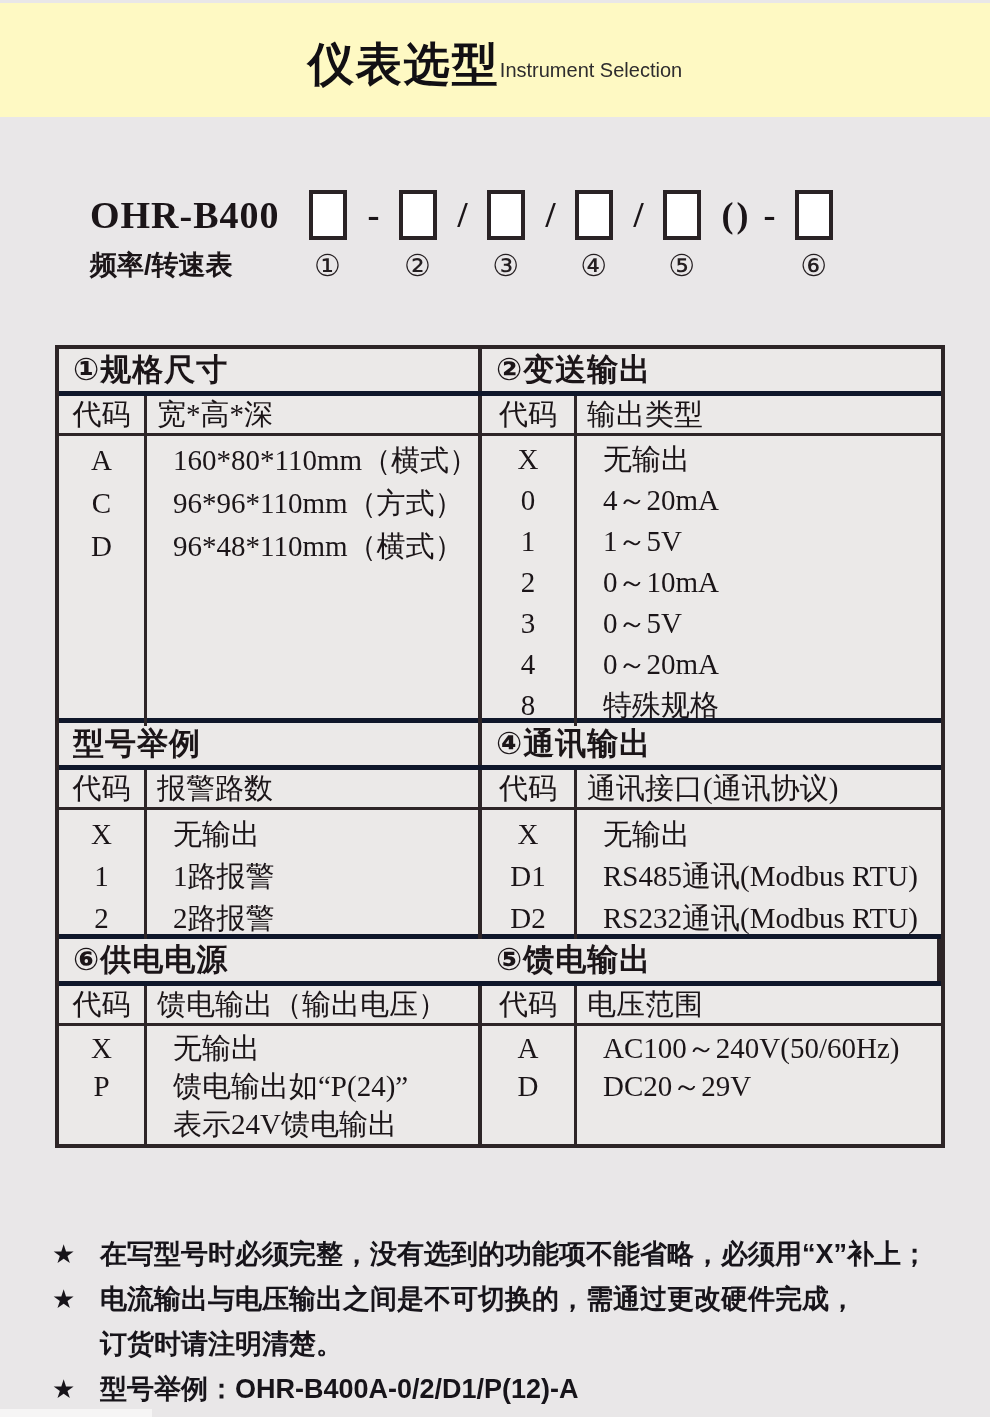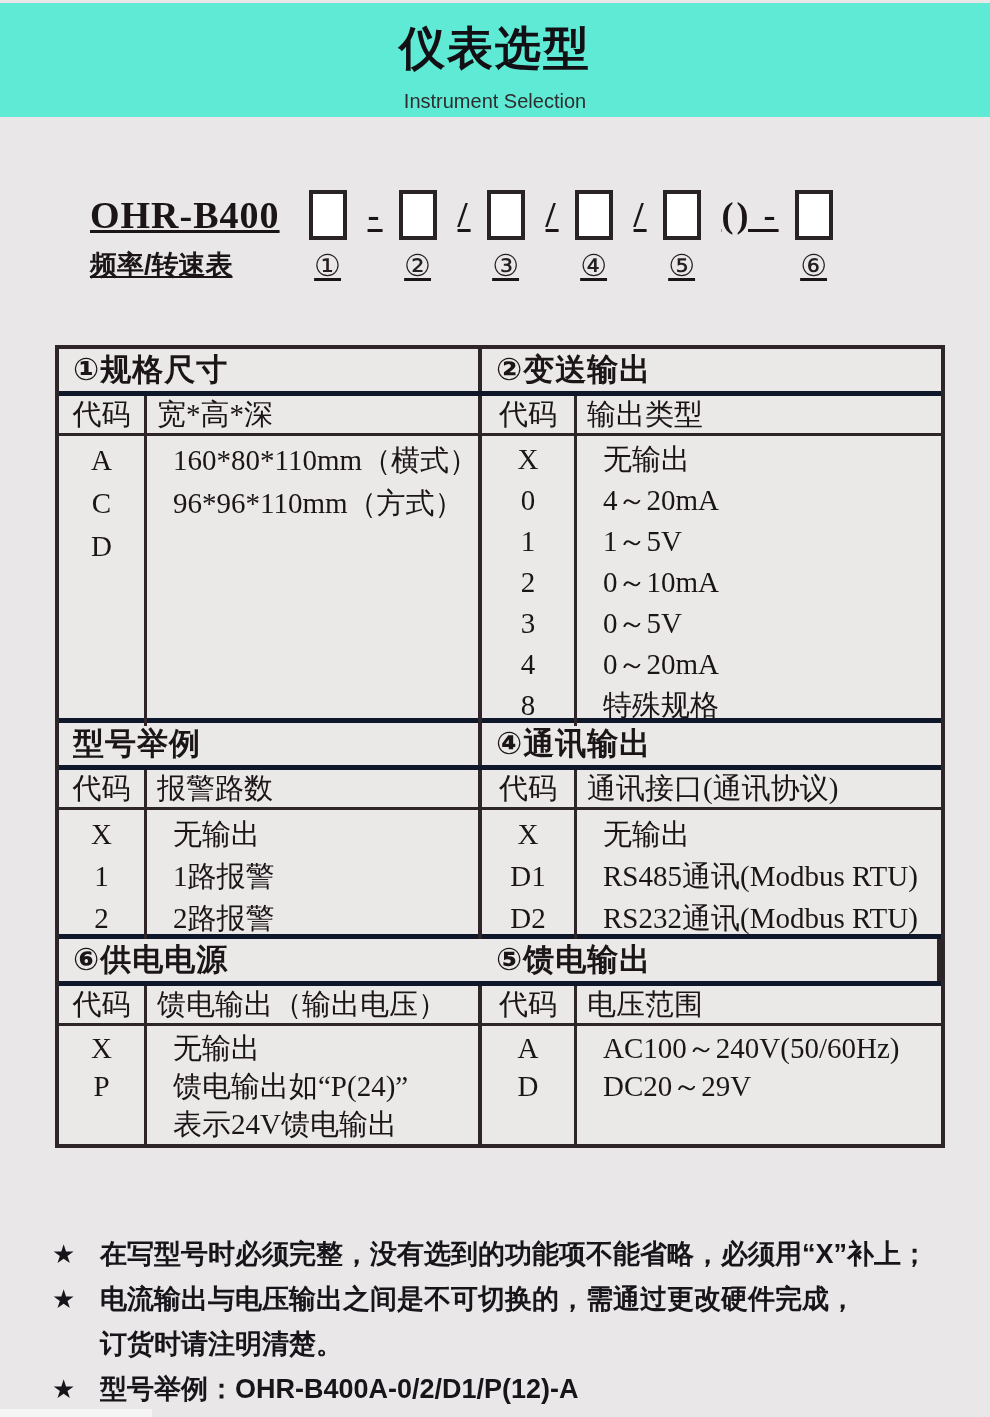--- a/index.html
+++ b/index.html
@@ -6,29 +6,29 @@
   html,body { width:990px; }
   body {
     position:relative; width:990px; height:1417px;
     background:#e9e7e8; color:#1b1518;
     font-family:"Liberation Serif","DejaVu Serif",serif;
     overflow:hidden;
   }
   
   .banner {
     position:absolute; left:0; top:3px; width:990px; height:114px;
-    background:#5eead4; display:flex; flex-direction:column;
+    background:#fef9c3; display:flex; 
     align-items:center; justify-content:center; padding-top:10px;
   }
   .banner-title { font-size:46px; font-weight:700; letter-spacing:2px; color:#121014;
     font-family:"Liberation Sans","DejaVu Sans",sans-serif; }
   .banner-sub { font-size:20px; font-weight:400; color:#2e2c2e; margin-top:10px;
     font-family:"Liberation Sans","DejaVu Sans",sans-serif; }
   
-  .model { position:absolute; left:90px; top:186px; display:flex; align-items:flex-start;text-decoration:underline; }
+  .model { position:absolute; left:90px; top:186px; display:flex; align-items:flex-start; }
   .mcol { display:grid; grid-template-rows:58px 42px; }
   .mcol .r1 { display:flex; align-items:center; }
   .mcol .r2 { display:flex; align-items:center; }
   .prefix-col { margin-right:8px; }
   .model-prefix { font-size:38px; font-weight:600; letter-spacing:1px; }
   .series-label { font-size:27px; font-weight:700;
     font-family:"Liberation Sans","DejaVu Sans",sans-serif; }
   .slot { display:grid; grid-template-columns:auto 38px; grid-template-rows:58px 42px;
     column-gap:16px; margin-left:21px; }
   .slot .sep { display:flex; align-items:center; justify-content:center;
@@ -141,20 +141,21 @@
 
   <div class="band bodies b1">
     <div class="stack codes vr3 left-stack">
       <div class="ln">A</div>
       <div class="ln">C</div>
       <div class="ln">D</div>
     </div>
     <div class="stack descs vr4 left-stack">
       <div class="ln">160*80*110mm（横式）</div>
       <div class="ln">96*96*110mm（方式）</div>
+      <div class="ln">96*48*110mm（横式）</div>
     </div>
     <div class="stack codes vr3">
       <div class="ln">X</div>
       <div class="ln">0</div>
       <div class="ln">1</div>
       <div class="ln">2</div>
       <div class="ln">3</div>
       <div class="ln">4</div>
       <div class="ln">8</div>
     </div>

